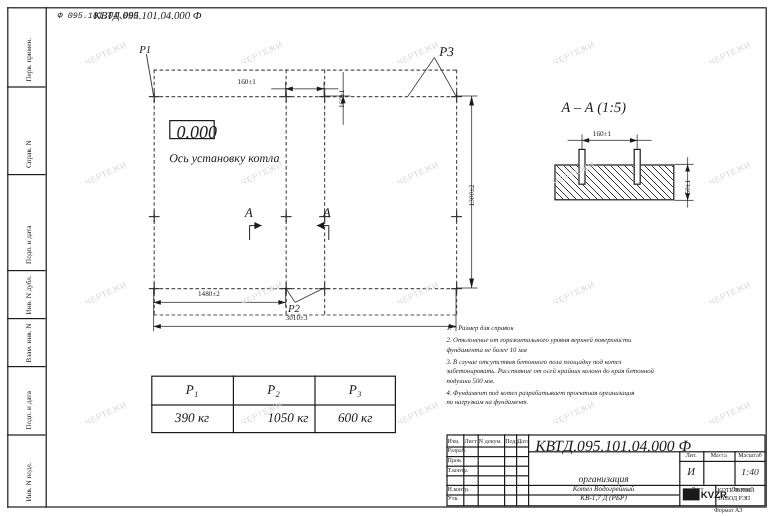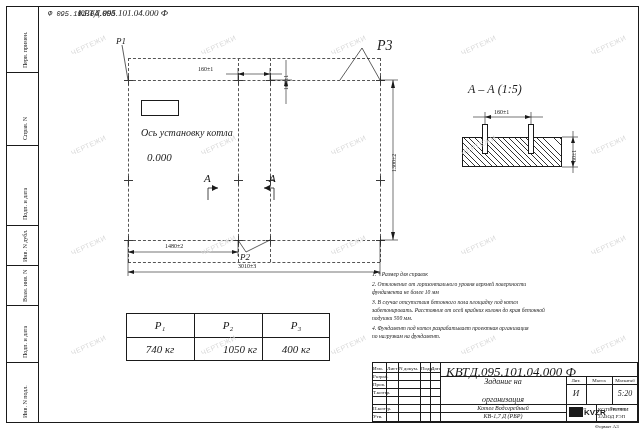--- a/index.html
+++ b/index.html
@@ -101,24 +101,24 @@
   <svg style="position:absolute;left:0;top:0;width:644px;height:430px;">
     <line x1="128" y1="80" x2="122" y2="45" stroke="#1a1a1a" stroke-width="0.7"></line>
     <line x1="238" y1="240" x2="246" y2="252" stroke="#1a1a1a" stroke-width="0.7"></line>
     <line x1="270" y1="240" x2="246" y2="252" stroke="#1a1a1a" stroke-width="0.7"></line>
     <line x1="380" y1="80" x2="362" y2="48" stroke="#1a1a1a" stroke-width="0.7"></line>
     <line x1="340" y1="80" x2="362" y2="48" stroke="#1a1a1a" stroke-width="0.7"></line>
   </svg>
 
   <div class="txt it" style="left:116px;top:36px;font-size:9px;">Р1</div>
   <div class="txt it" style="left:240px;top:252px;font-size:9px;">Р2</div>
-  <div class="txt it" style="left:377px;top:38px;font-size:14px;">Р3</div>
+  <div class="txt it" style="left:366px;top:38px;font-size:11px;">Р3</div>
 
   <div class="box" style="left:141px;top:100px;width:38px;height:16px;"></div>
-  <div class="txt it" style="left:147px;top:103px;font-size:11px;margin-top:48px;">0.000</div>
+  <div class="txt it" style="left:147px;top:103px;font-size:15px;">0.000</div>
 
   <div class="txt it" style="left:141px;top:127px;font-size:10px;">Ось установку котла</div>
 
   <div class="txt it" style="left:204px;top:172px;font-size:11px;">А</div>
   <div class="txt it" style="left:269px;top:172px;font-size:11px;">А</div>
   <svg style="position:absolute;left:0;top:0;width:644px;height:430px;">
     <line x1="208" y1="188" x2="208" y2="200" stroke="#1a1a1a" stroke-width="0.8"></line>
     <line x1="208" y1="188" x2="218" y2="188" stroke="#1a1a1a" stroke-width="0.8"></line>
     <polygon points="218,188 212,185 212,191" fill="#1a1a1a"></polygon>
     <line x1="274" y1="188" x2="274" y2="200" stroke="#1a1a1a" stroke-width="0.8"></line>
@@ -196,23 +196,23 @@
 
   <div class="box" style="left:126px;top:313px;width:204px;height:48px;"></div>
   <div class="ln h" style="left:126px;top:337px;width:204px;"></div>
   <div class="ln v" style="left:194px;top:313px;height:48px;"></div>
   <div class="ln v" style="left:262px;top:313px;height:48px;"></div>
 
   <div class="txt it ctr" style="left:126px;top:319px;width:68px;font-size:11px;">Р₁</div>
   <div class="txt it ctr" style="left:194px;top:319px;width:68px;font-size:11px;">Р₂</div>
   <div class="txt it ctr" style="left:262px;top:319px;width:68px;font-size:11px;">Р₃</div>
 
-  <div class="txt it ctr" style="left:126px;top:343px;width:68px;font-size:11px;">740 кг</div>
+  <div class="txt it ctr" style="left:126px;top:343px;width:68px;font-size:11px;">390 кг</div>
   <div class="txt it ctr" style="left:206px;top:343px;width:68px;font-size:11px;">1050 кг</div>
-  <div class="txt it ctr" style="left:262px;top:343px;width:68px;font-size:11px;">400 кг</div>
+  <div class="txt it ctr" style="left:262px;top:343px;width:68px;font-size:11px;">600 кг</div>
 
   <div class="box" style="left:372px;top:362px;width:266px;height:60px;"></div>
 
   <div class="ln v" style="left:440px;top:362px;height:60px;"></div>
   <div class="ln v" style="left:386px;top:362px;height:60px;"></div>
   <div class="ln v" style="left:398px;top:362px;height:60px;"></div>
   <div class="ln v" style="left:420px;top:362px;height:60px;"></div>
   <div class="ln v" style="left:430px;top:362px;height:60px;"></div>
 
   <div class="ln h" style="left:372px;top:372px;width:68px;"></div>
@@ -239,28 +239,27 @@
   <div class="txt tiny" style="left:431px;top:366px;">Дата</div>
 
   <div class="txt tiny" style="left:373px;top:374px;">Разраб.</div>
   <div class="txt tiny" style="left:373px;top:382px;">Пров.</div>
   <div class="txt tiny" style="left:373px;top:390px;">Т.контр.</div>
   <div class="txt tiny" style="left:373px;top:406px;">Н.контр.</div>
   <div class="txt tiny" style="left:373px;top:414px;">Утв.</div>
 
   <div class="txt it" style="left:446px;top:364px;font-size:13px;">КВТД.095.101.04.000 Ф</div>
 
-  <div class="txt it ctr" style="left:440px;top:377px;width:126px;font-size:8px;">Задание на</div>
   <div class="txt it ctr" style="left:440px;top:395px;width:126px;font-size:8px;">организация</div>
 
   <div class="txt tiny ctr" style="left:566px;top:378px;width:20px;">Лит.</div>
   <div class="txt tiny ctr" style="left:586px;top:378px;width:26px;">Масса</div>
   <div class="txt tiny ctr" style="left:612px;top:378px;width:26px;">Масштаб</div>
   <div class="txt it ctr" style="left:566px;top:388px;width:20px;font-size:9px;">И</div>
-  <div class="txt it ctr" style="left:612px;top:389px;width:26px;font-size:8px;">5:20</div>
+  <div class="txt it ctr" style="left:612px;top:389px;width:26px;font-size:8px;">1:40</div>
 
   <div class="txt tiny ctr" style="left:566px;top:406px;width:30px;">Лист</div>
   <div class="txt tiny ctr" style="left:596px;top:406px;width:42px;">Листов</div>
 
   <div class="txt it ctr" style="left:440px;top:405px;width:126px;font-size:6px;">Котел Водогрейный</div>
   <div class="txt it ctr" style="left:440px;top:413px;width:126px;font-size:6px;">КВ-1,7 Д  (РБР)</div>
 
   <div style="position:absolute;left:569px;top:407px;width:14px;height:10px;background:#1a1a1a;"></div>
   <div class="txt" style="left:584px;top:408px;font-size:8px;font-weight:bold;font-family:'Liberation Sans',sans-serif;">KVZR</div>
   <div class="txt tiny" style="left:598px;top:407px;">КОТЕЛЬНЫЙ</div>

